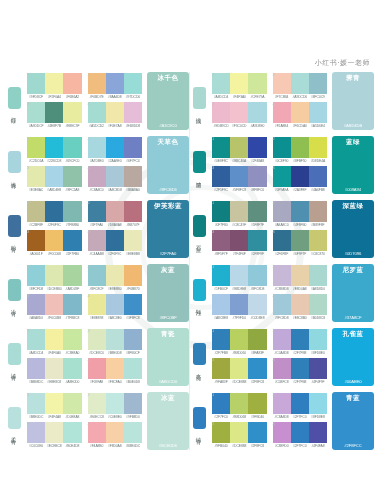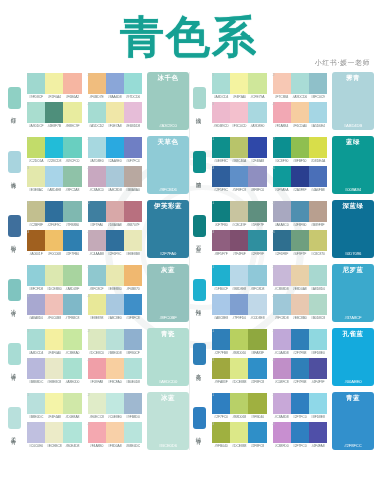--- a/index.html
+++ b/index.html
@@ -66,21 +66,20 @@
 </head>
 <body>
 
 <div id="page">
 
   <div class="watermark"></div>
   <div class="watermark2"></div>
   <div class="wm-arc"></div>
 
   <div class="header">
-    <div class="title">青色系</div>
     <div class="attrib">小红书·媛一老师</div>
   </div>
 
   <div class="grid" id="grid">
     <div class="divider"></div>
   <div class="band">
         <div class="half">
           <div class="gutter">
             <div class="chip" style="background: rgb(143, 208, 196);"></div>
             <div class="vlabel">灯绿</div>

